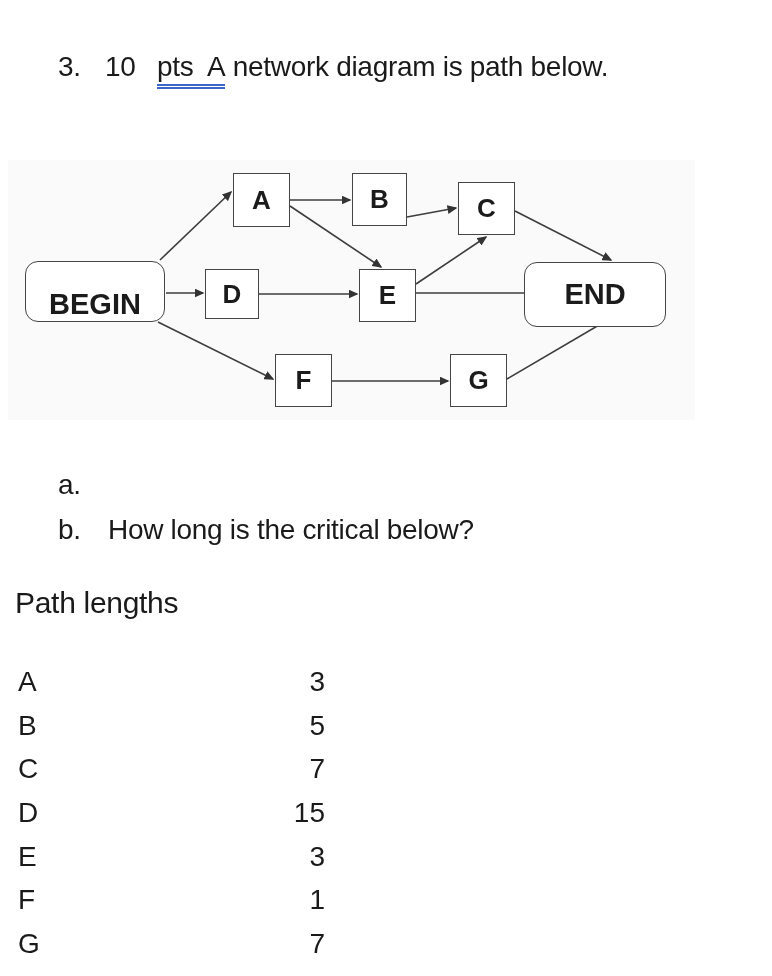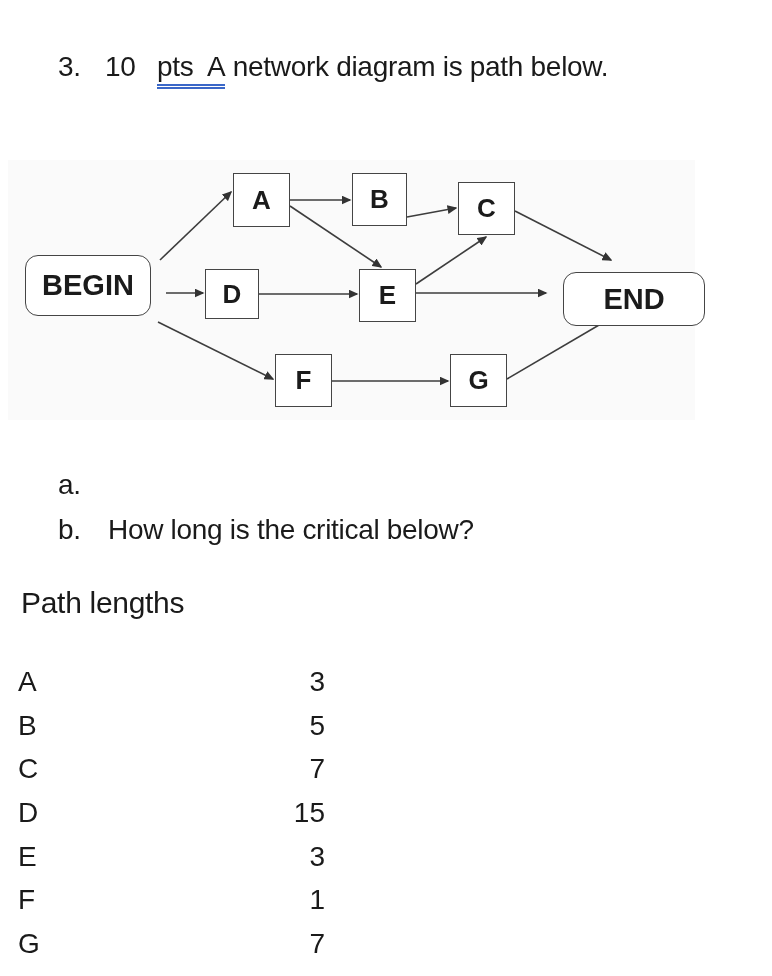--- a/index.html
+++ b/index.html
@@ -57,45 +57,45 @@
     display: flex;
     align-items: center;
     justify-content: center;
     font-weight: bold;
     box-sizing: border-box;
     color: #1b1b1b;
   }
   .node.small { font-size: 26px; }
   .node.terminal { border-radius: 13px; font-size: 29px; letter-spacing: 0px; }
 
-  .n-begin { left: 17px;  top: 95px; width: 126px; height: 61px; }
+  .n-begin { left: 17px;  top: 101px; width: 140px; height: 61px; align-items: flex-end; }
   .n-a     { left: 225px; top: 13px;  width: 57px;  height: 54px; }
   .n-b     { left: 344px; top: 13px;  width: 55px;  height: 53px; }
   .n-c     { left: 450px; top: 22px;  width: 57px;  height: 53px; }
   .n-d     { left: 197px; top: 109px; width: 54px;  height: 50px; }
   .n-e     { left: 351px; top: 109px; width: 57px;  height: 53px; }
   .n-f     { left: 267px; top: 194px; width: 57px;  height: 53px; }
   .n-g     { left: 442px; top: 194px; width: 57px;  height: 53px; }
-  .n-end   { left: 555px; top: 102px; width: 142px; height: 54px; margin-top: 10px; }
+  .n-end   { left: 516px; top: 102px; width: 142px; height: 65px; }
 
   
   .questions {
     position: absolute;
     left: 58px;
     top: 462px;
     font-size: 28px;
     letter-spacing: -0.3px;
   }
   .q-row { display: flex; height: 45px; align-items: center; }
   .q-row .marker { width: 50px; }
 
   
   .pl-title {
     position: absolute;
-    left: 21px;
+    left: 15px;
     top: 586px;
     font-size: 30px;
     letter-spacing: -0.3px;
   }
   .pl-table {
     position: absolute;
     left: 18px;
     top: 660px;
     width: 307px;
     font-size: 28px;

